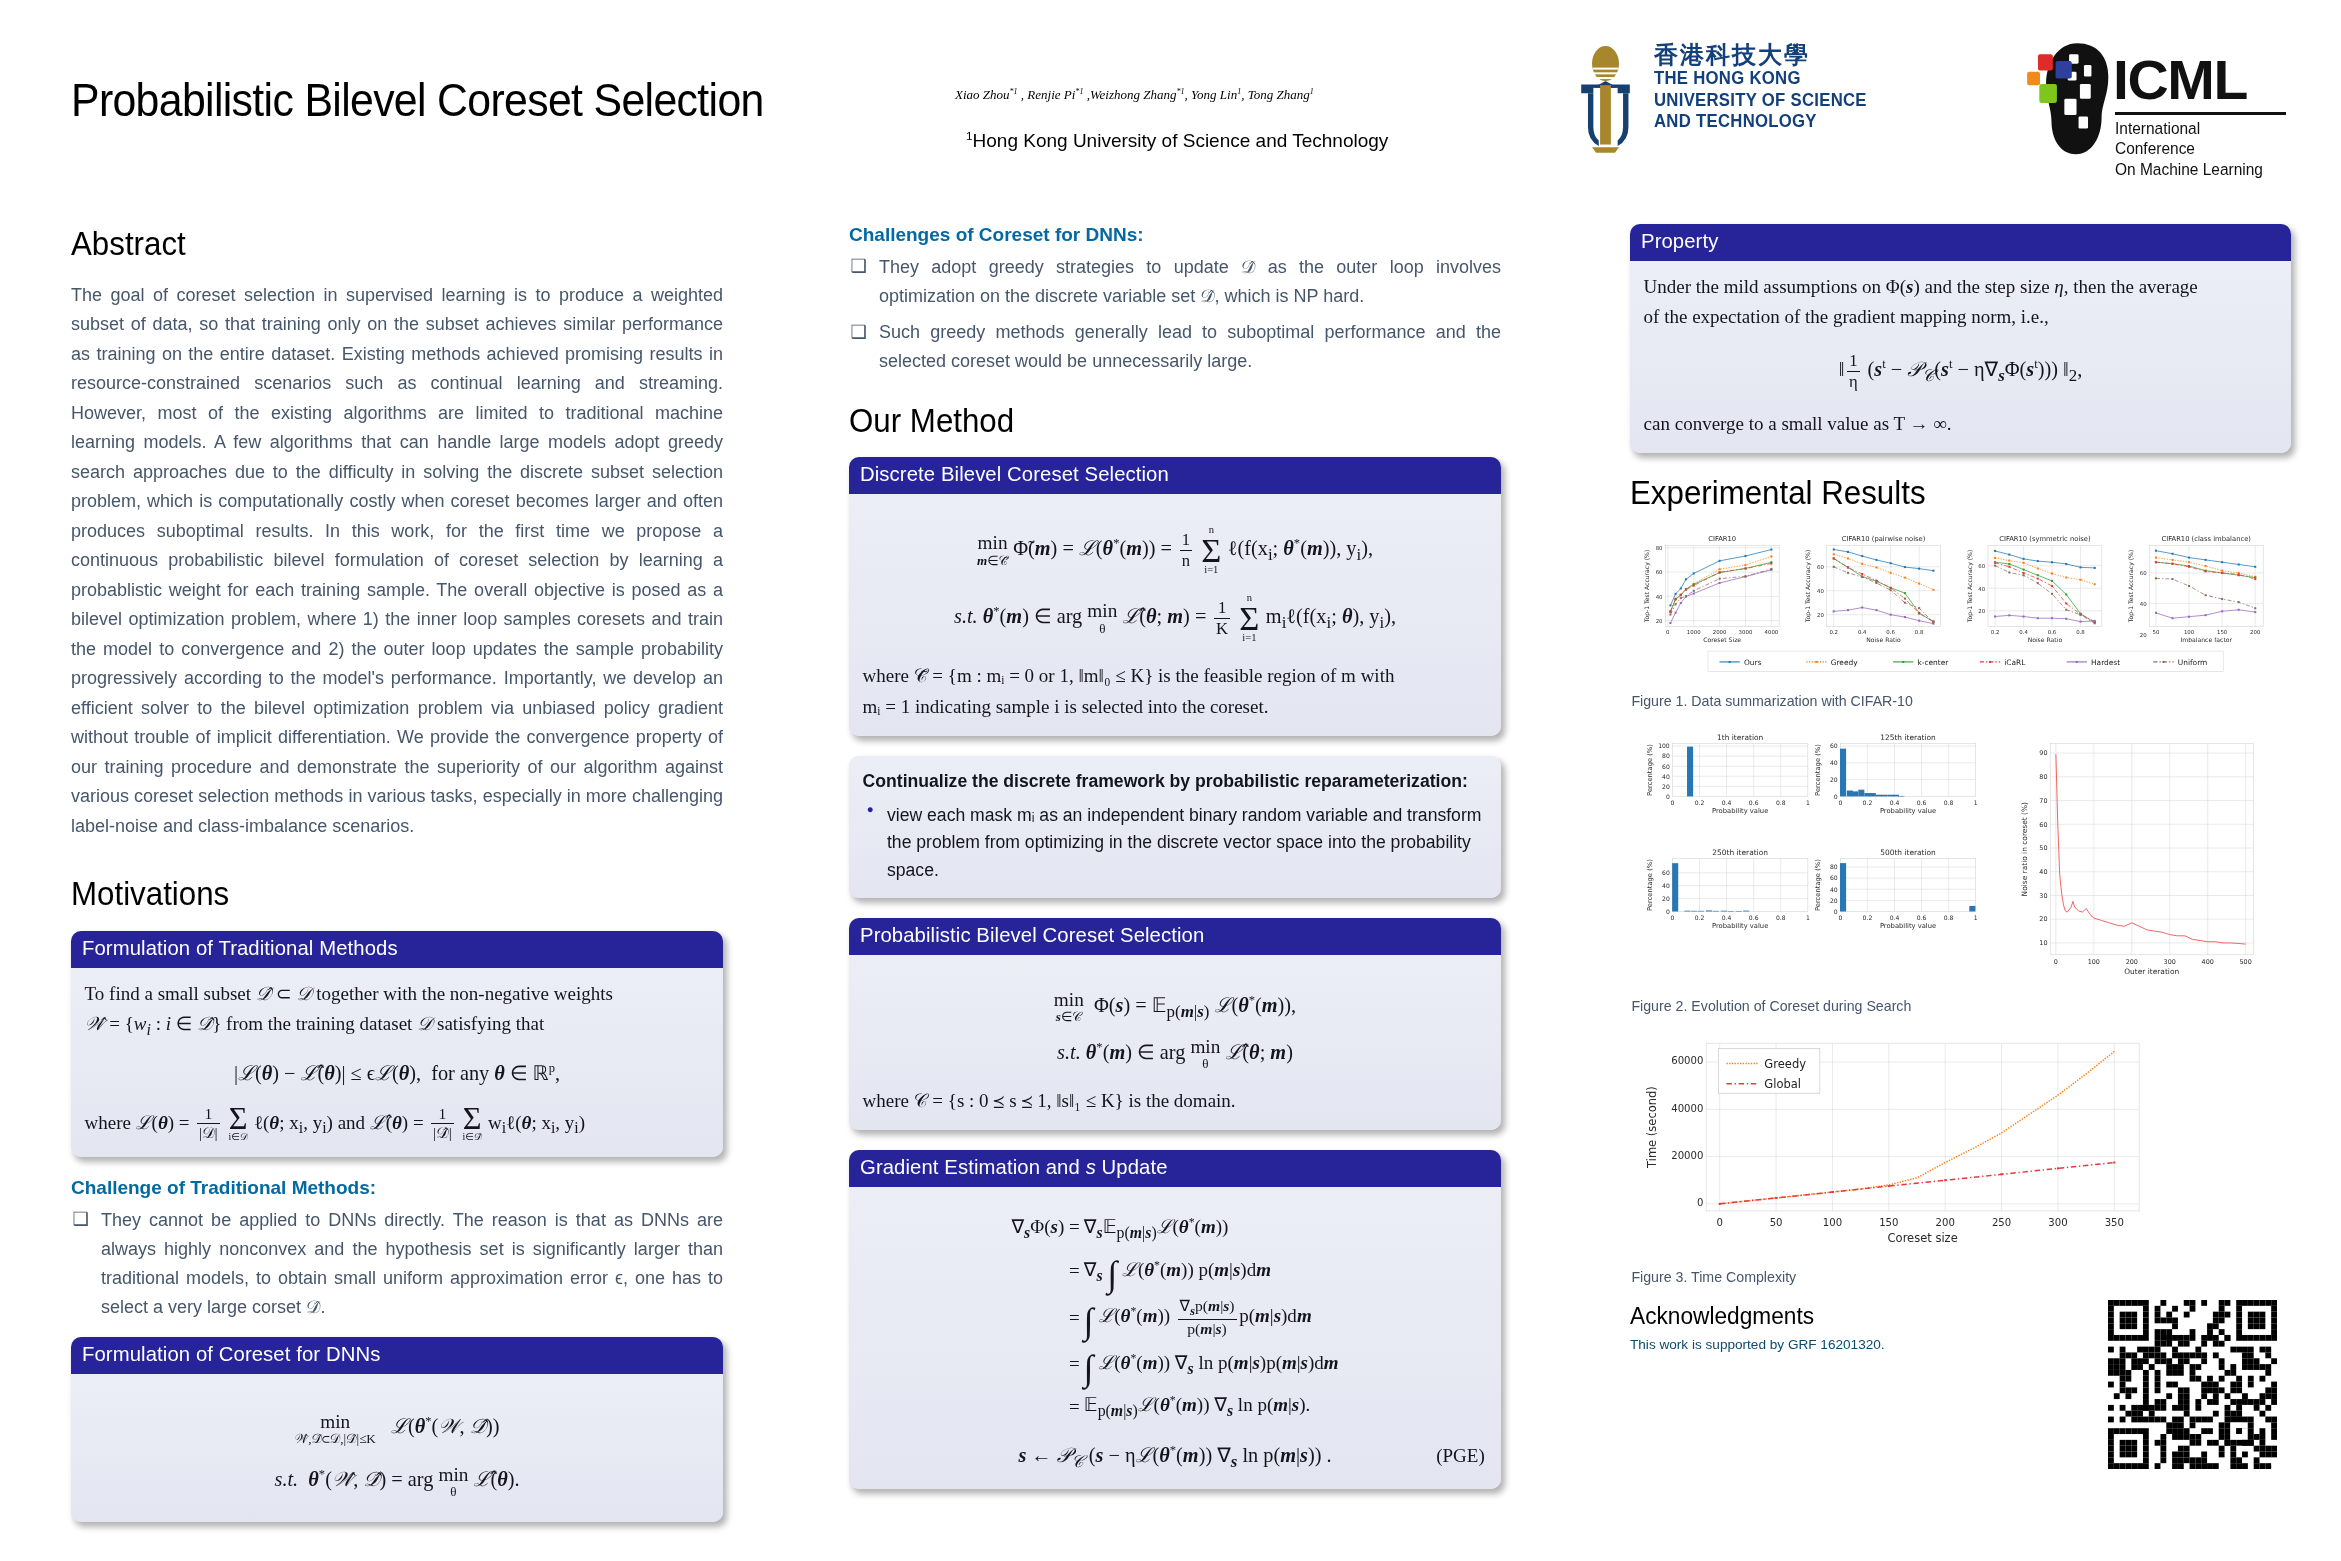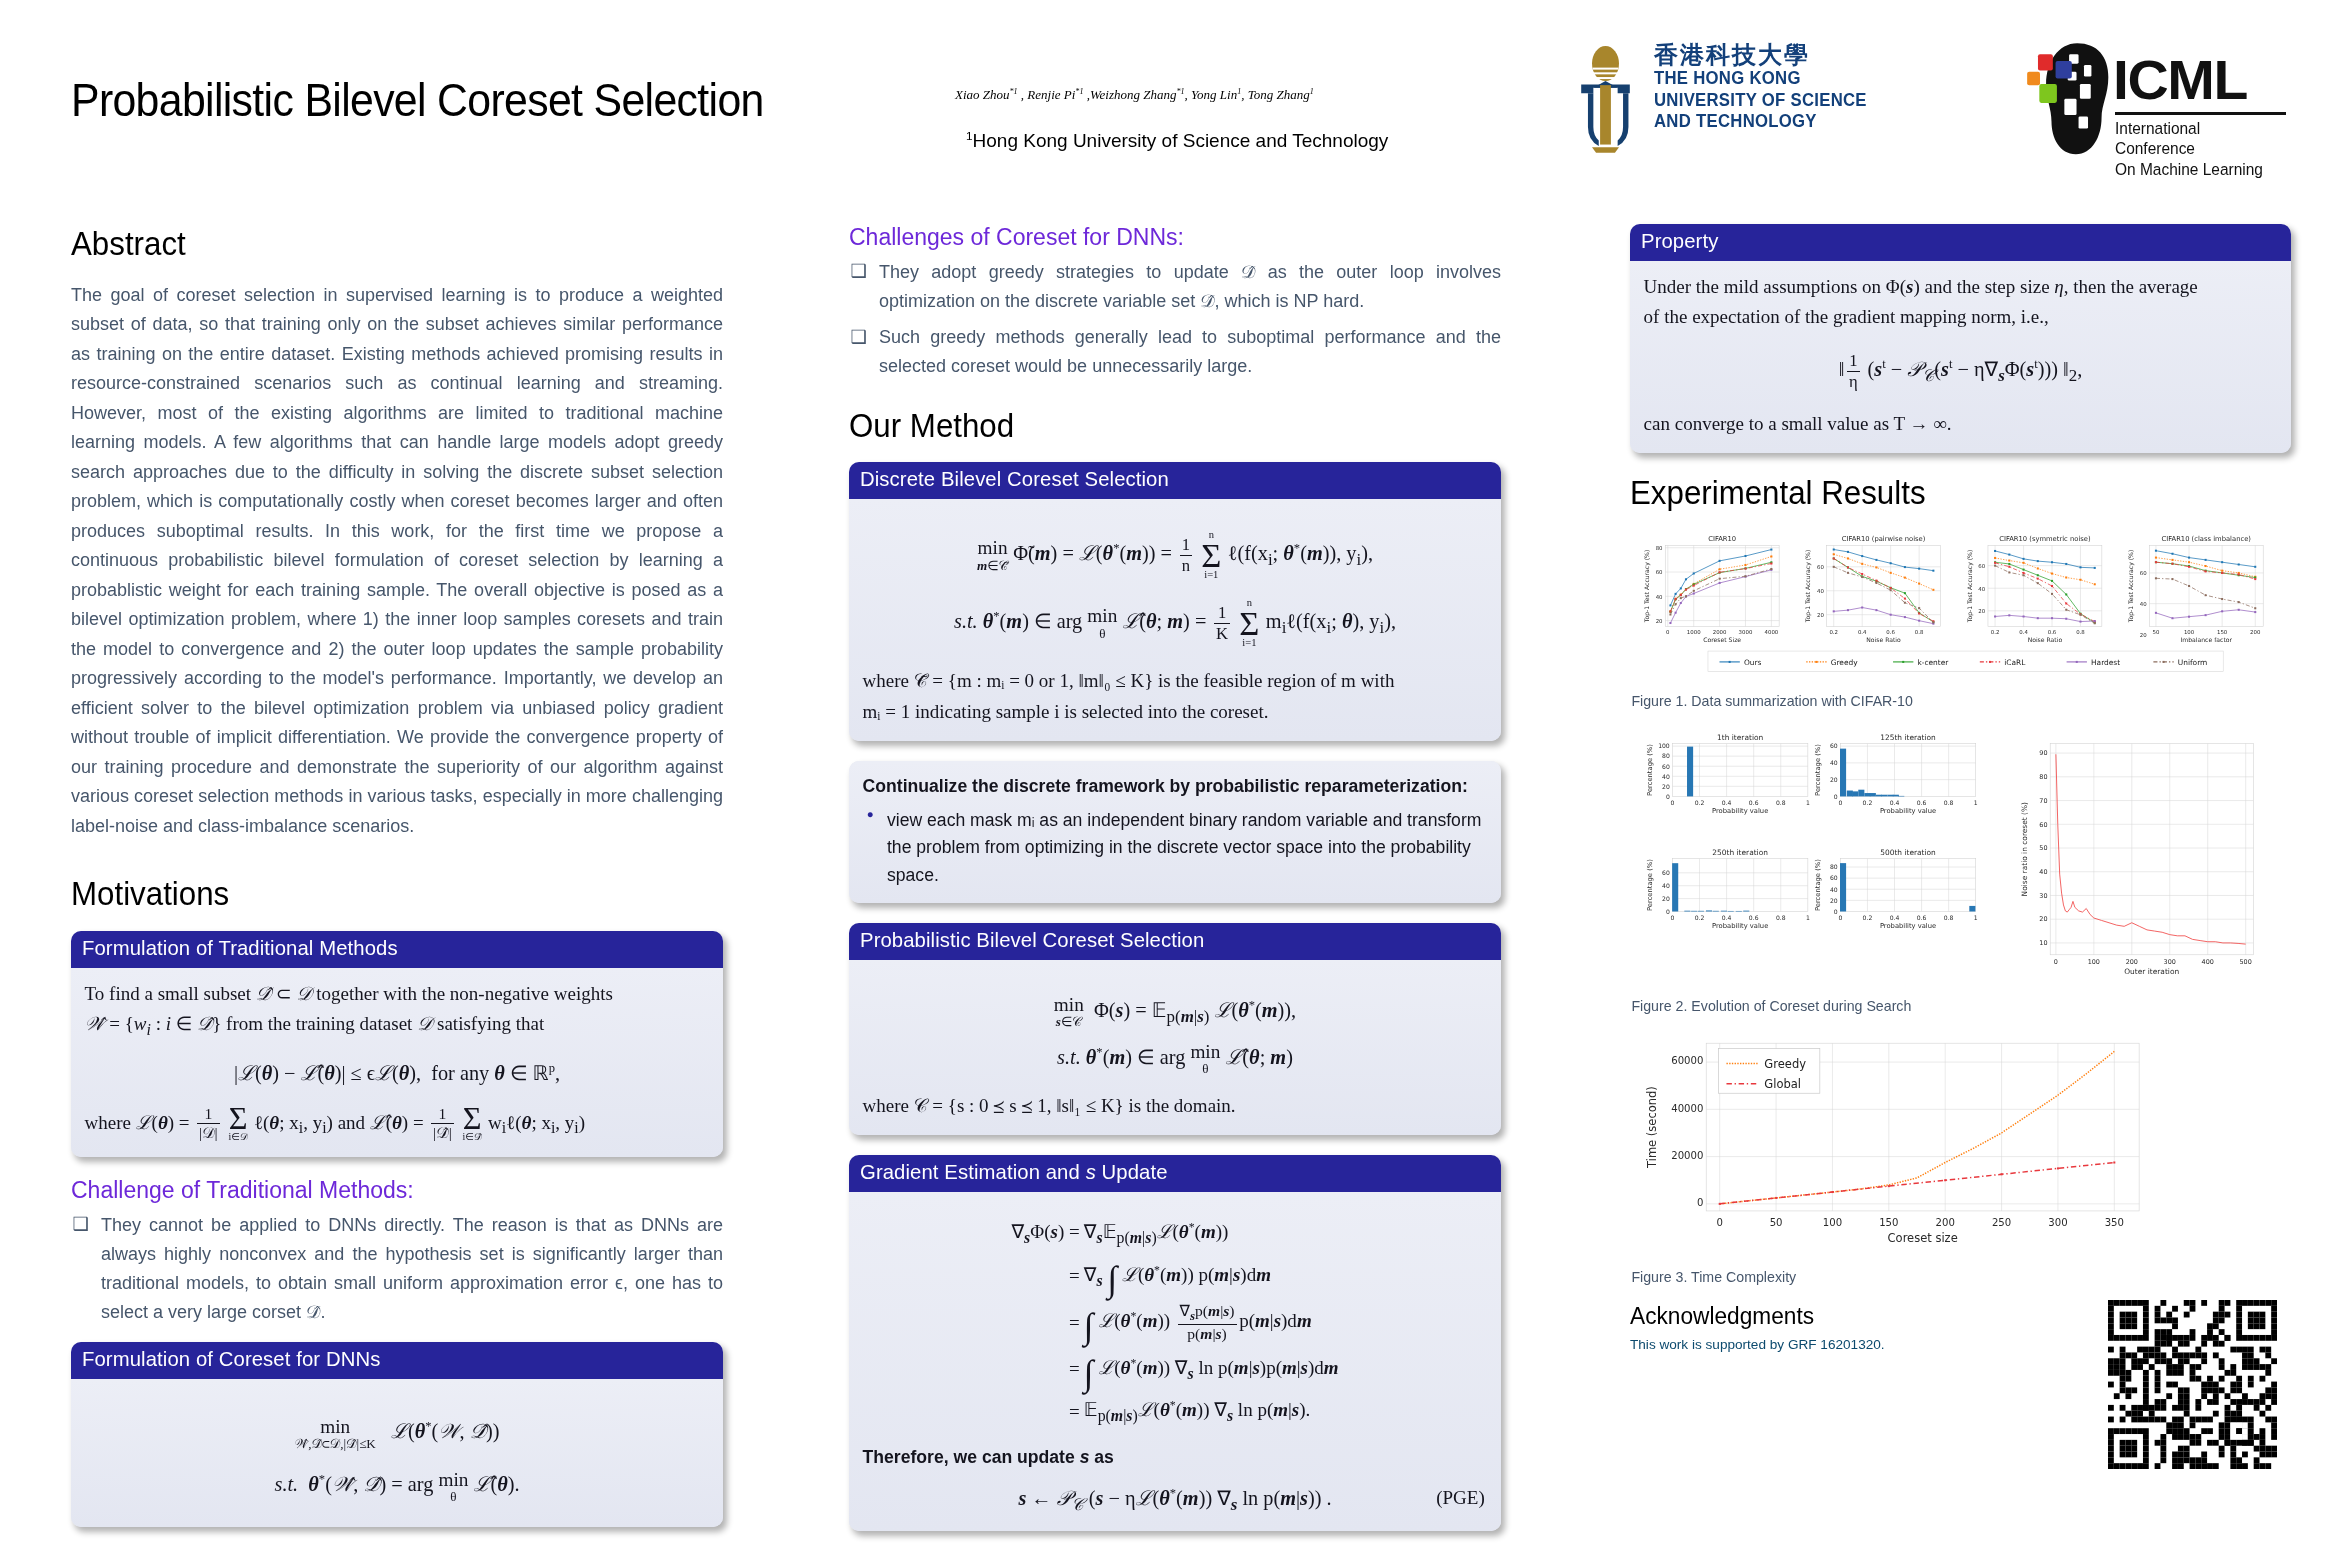--- a/index.html
+++ b/index.html
@@ -56,21 +56,21 @@
 
   h2.section{
     font-size:34px;font-weight:400;color:#000;margin:0 0 17.6px 0;
     font-family:"Liberation Sans",sans-serif;transform:scaleX(.92);
     transform-origin:left;
   }
   p.body, .body{
     font-size:18px;line-height:1.64;text-align:justify;color:#46566b;margin:0 0 11px 0;
     font-family:"Liberation Sans",sans-serif;
   }
-  .bold-head{font-size:23px;font-weight:400;color:#6d28d9;margin:0 0 6.8px 0;}
+  .bold-head{font-size:19px;font-weight:700;color:#0369a1;margin:0 0 6.8px 0;}
   ul.sq-list{list-style:none;margin:0 0 5.4px 0;padding:0;}
   ul.sq-list>li{
     position:relative;padding-left:30px;font-size:18px;line-height:1.62;
     text-align:justify;margin-bottom:6.8px;color:#46566b;
   }
   ul.sq-list>li:before{
     content:"❑";position:absolute;left:1.4px;top:-1.4px;font-size:18.3px;color:#46566b;
   }
 
   
@@ -320,21 +320,20 @@
           <tr>
             <td class="lhs">=</td>
             <td class="rhs"><span class="intg">∫</span> <span class="cal">ℒ</span>(<span class="bs">θ</span><sup>*</sup>(<span class="bs">m</span>)) ∇<sub class="bs">s</sub> ln p(<span class="bs">m</span>|<span class="bs">s</span>)p(<span class="bs">m</span>|<span class="bs">s</span>)d<span class="bs">m</span></td>
           </tr>
           <tr>
             <td class="lhs">=</td>
             <td class="rhs">𝔼<sub>p(<span class="bs">m</span>|<span class="bs">s</span>)</sub><span class="cal">ℒ</span>(<span class="bs">θ</span><sup>*</sup>(<span class="bs">m</span>)) ∇<sub class="bs">s</sub> ln p(<span class="bs">m</span>|<span class="bs">s</span>).</td>
           </tr>
         </tbody>
           </table>
-        <div class="txt" style="margin-top:9.5px">Therefore, we can update <i><b>s</b></i> as</div>
         <div style="position:relative;margin-top:11px">
           <div class="eq" style="margin:0">
             <span class="bs">s</span> ← <span class="cal">𝒫</span><sub class="cal">𝒞</sub> (<span class="bs">s</span> − η<span class="cal">ℒ</span>(<span class="bs">θ</span><sup>*</sup>(<span class="bs">m</span>)) ∇<sub class="bs">s</sub> ln p(<span class="bs">m</span>|<span class="bs">s</span>)) .
           </div>
           <div style="position:absolute;right:2.7px;top:1.4px;font-family:'Liberation Serif',serif;font-size:19px;">(PGE)</div>
         </div>
       </div>
     </div>
   </div>
 

